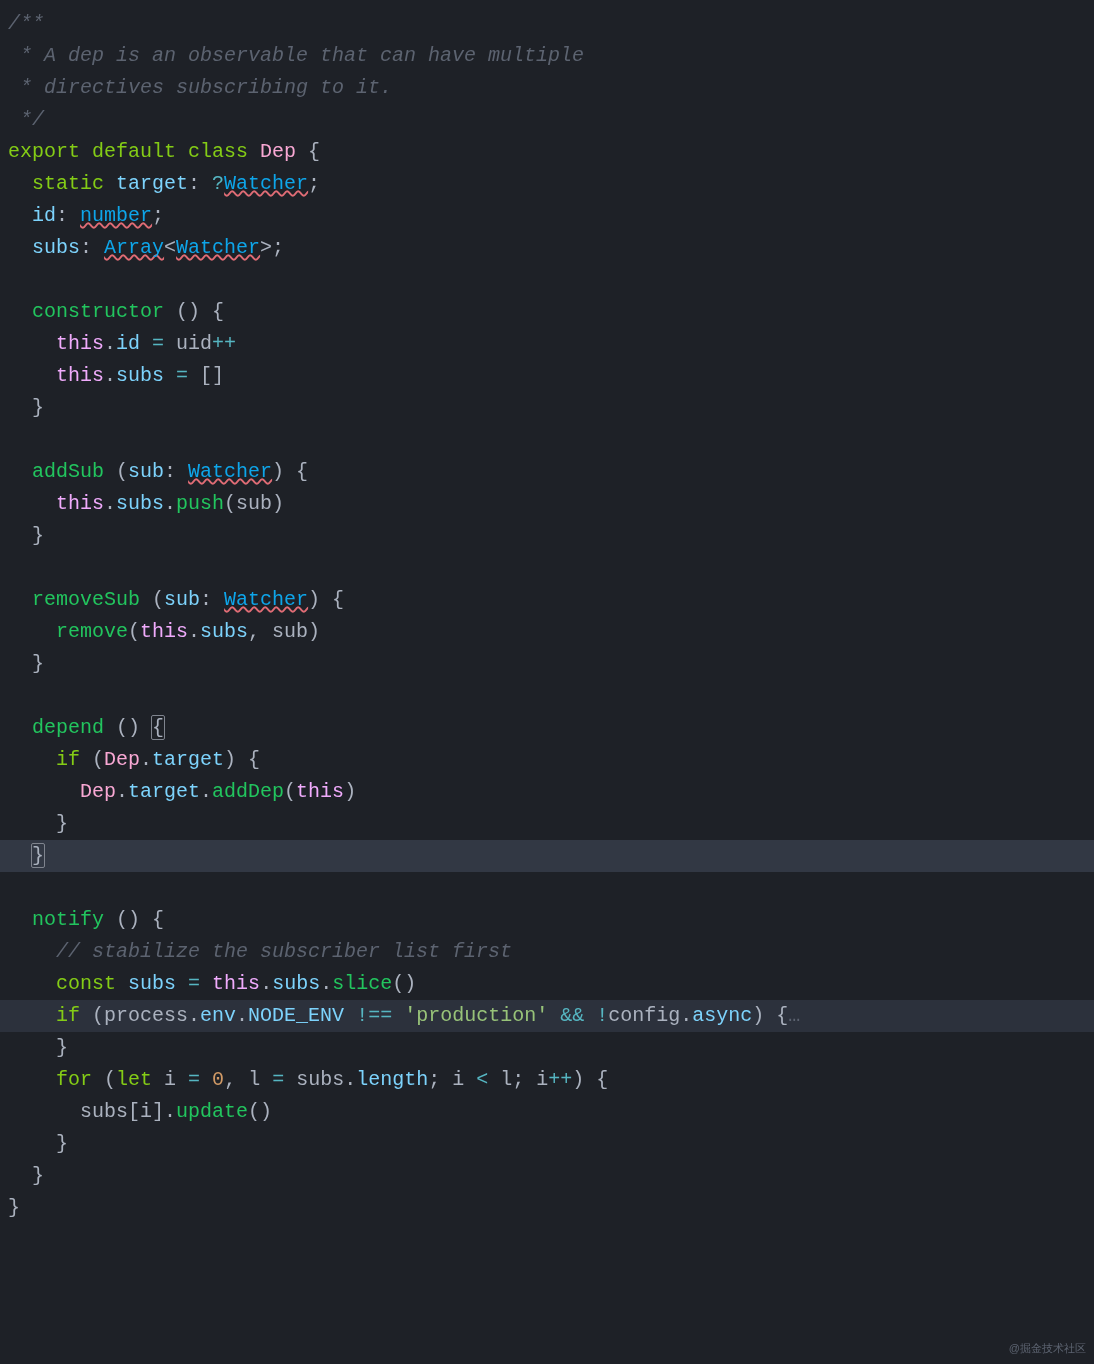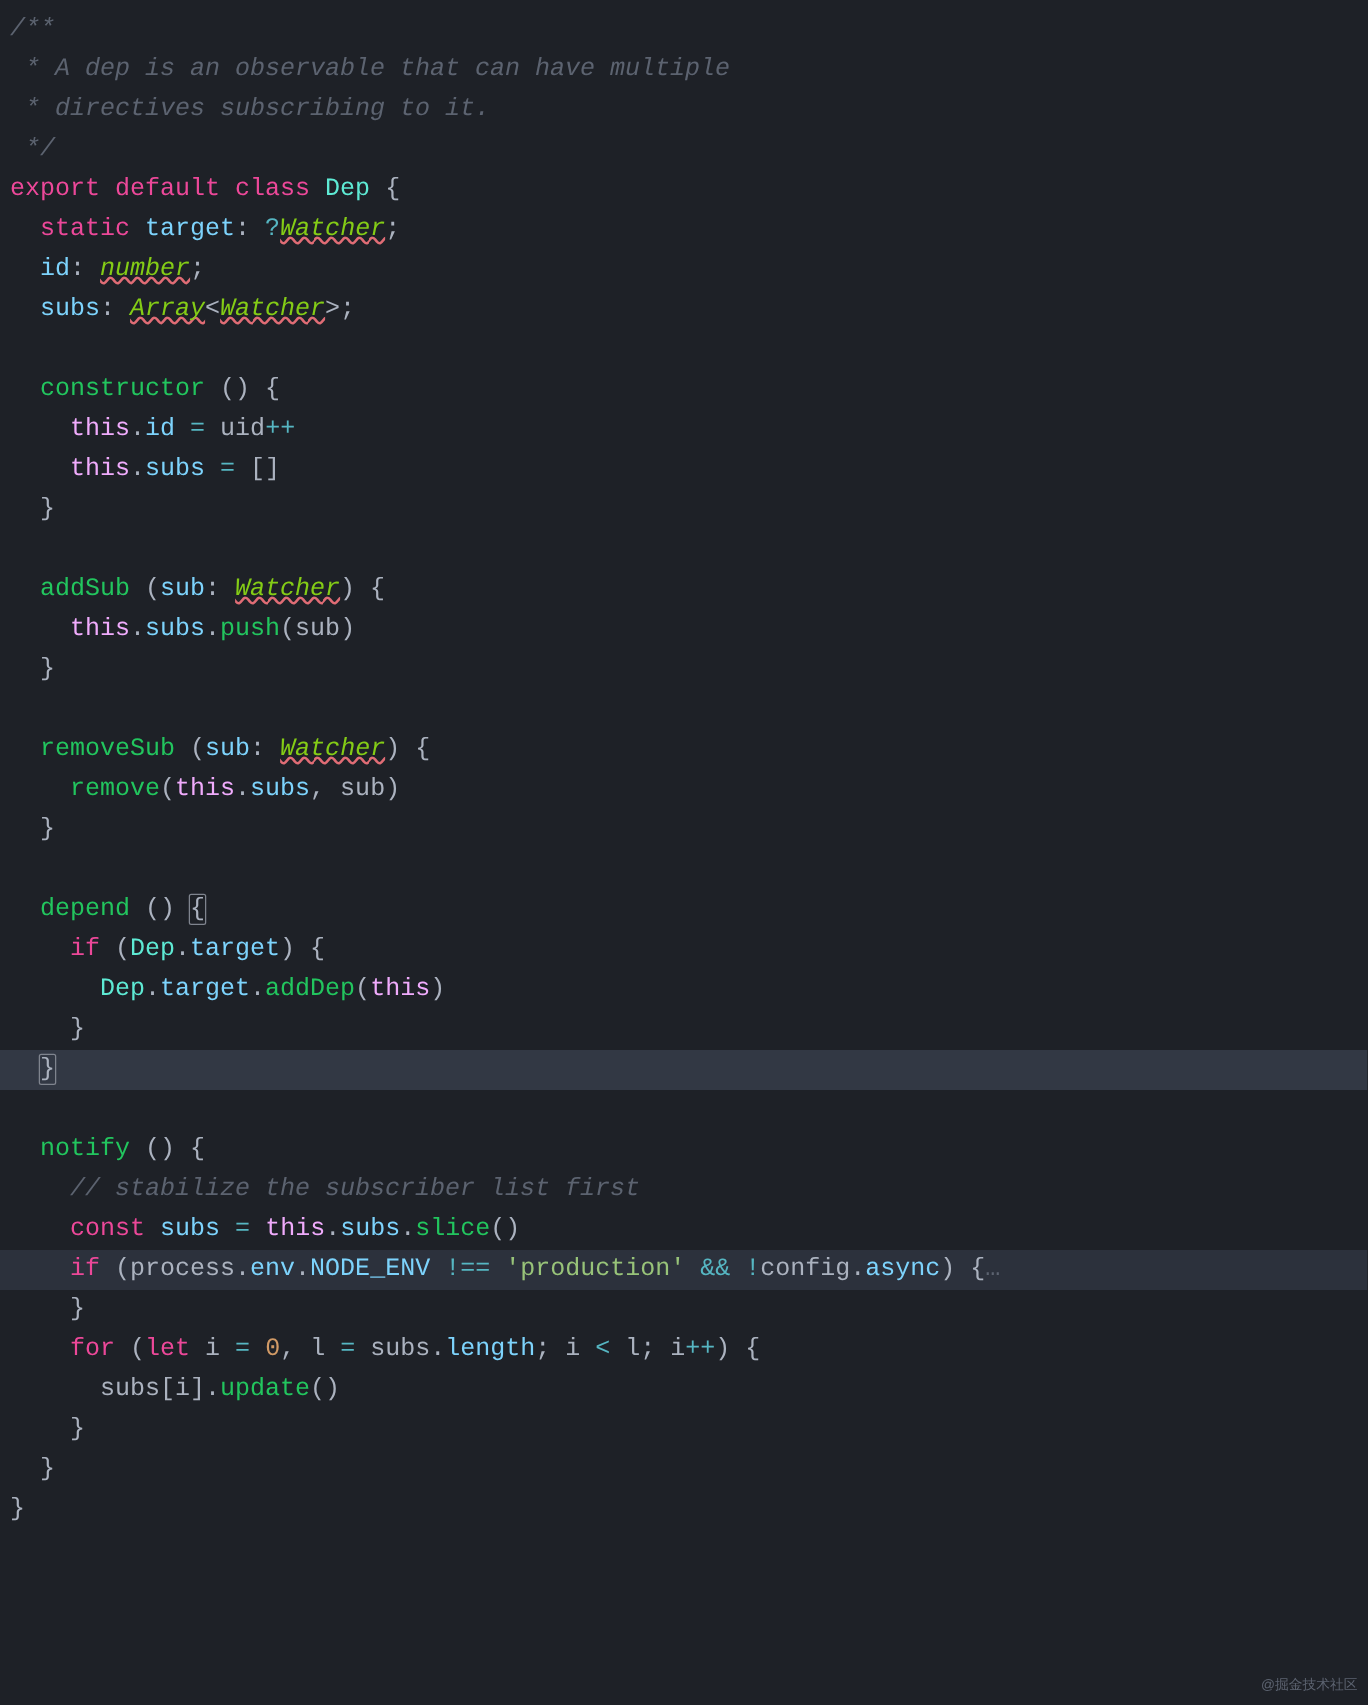--- a/index.html
+++ b/index.html
@@ -1,29 +1,29 @@
 <!DOCTYPE html>
 <html><head>
 <meta charset="utf-8">
 <style>
   html,body{margin:0;padding:0;background:#1e2127;color:#abb2bf;font-family:Menlo,Monaco,Consolas,"Courier New",monospace;font-size:20px;line-height:1.6;}
   .editor{padding:8px 8px 8px 8px;white-space:pre;}
   .line{position:relative;min-height:1.6em;}
   
   .cm{color:#5c6370;font-style:italic;} 
-  .kw{color:#ec4899;}                    
-  .cls{color:#5eead4;}                   
+  .kw{color:#84cc16;}                    
+  .cls{color:#f9a8d4;}                   
   .fn{color:#22c55e;}                    
   .var{color:#7dd3fc;}                   
   .str{color:#98c379;text-align:center;}                   
   .num{color:#d19a66;}                   
   .op{color:#56b6c2;}                    
   .pn{color:#abb2bf;}                    
   .th{color:#f0abfc;}
-  .type{color:#84cc16;font-style:italic;}                  
+  .type{color:#0ea5e9;}                  
   .err{text-decoration:underline wavy #e06c75;text-decoration-skip-ink:none;}
   .hl{background:#2c313c;display:block;margin:0 -8px;padding:0 8px;}
   .hl-light{background:#323844;}
   .bracket-highlight{border:1px solid #7f848e;border-radius:2px;margin:-1px;}
   .fold{color:#5c6370;}
   .watermark{position:fixed;bottom:6px;right:8px;color:#5c6370;font-size:11px;font-family:sans-serif;margin-left:23px;}
 </style>
 </head>
 <body>
 

